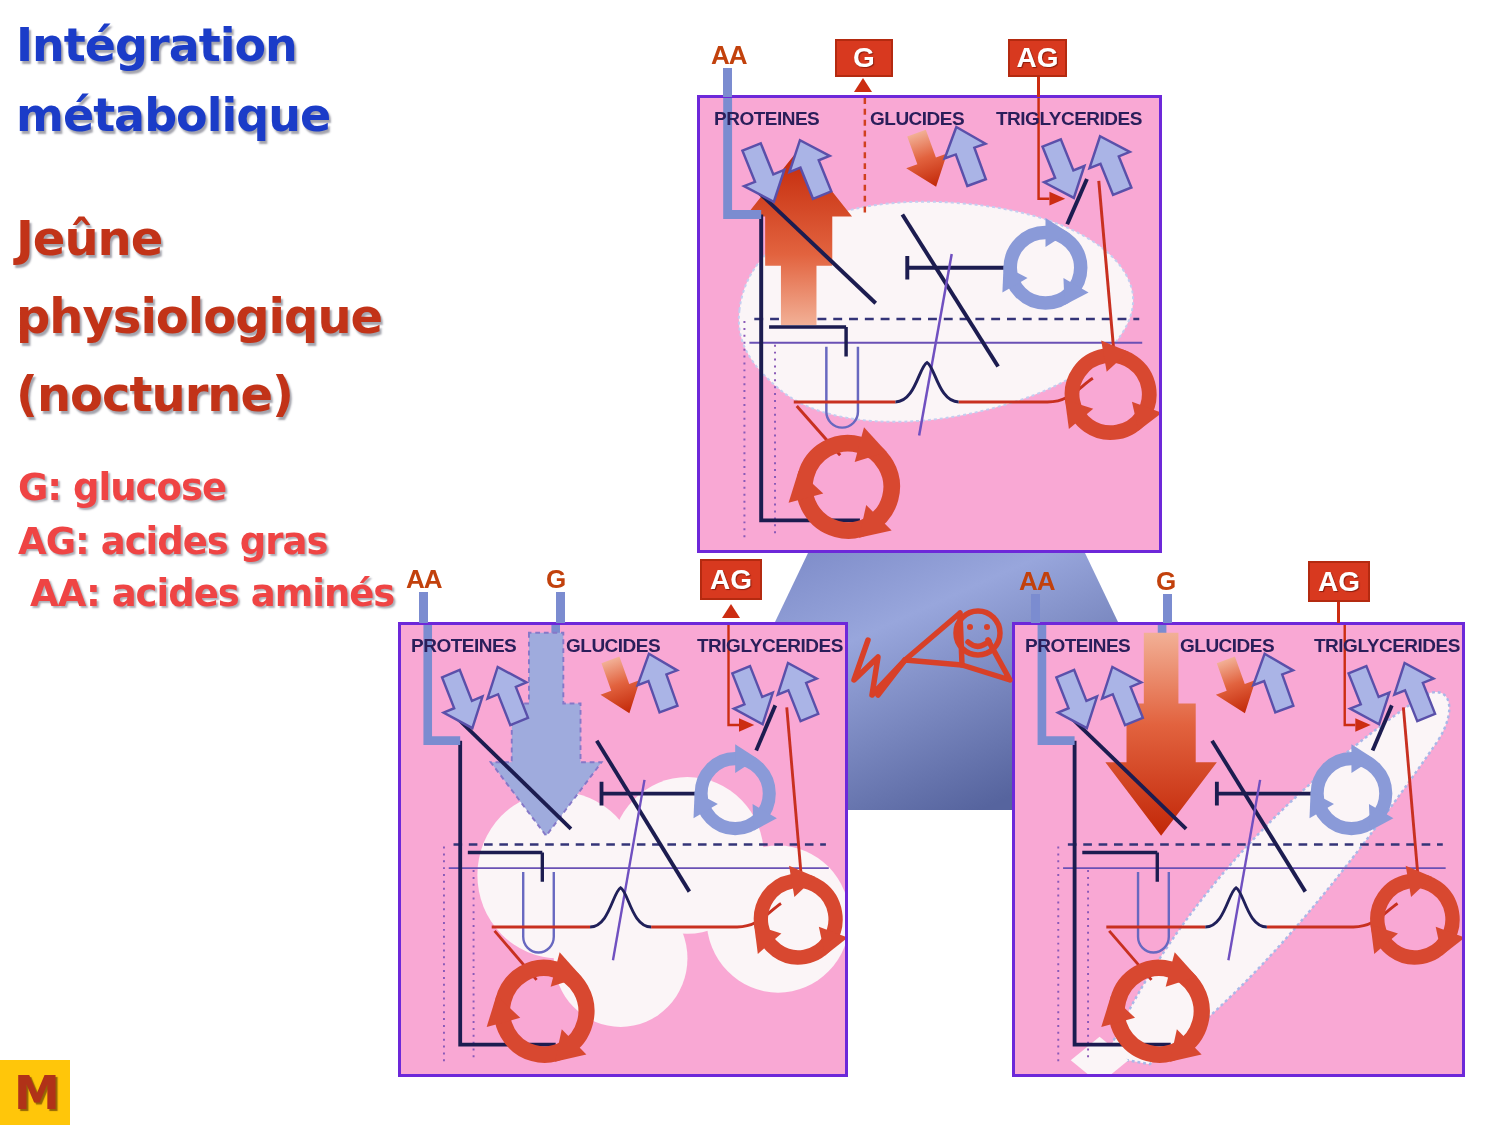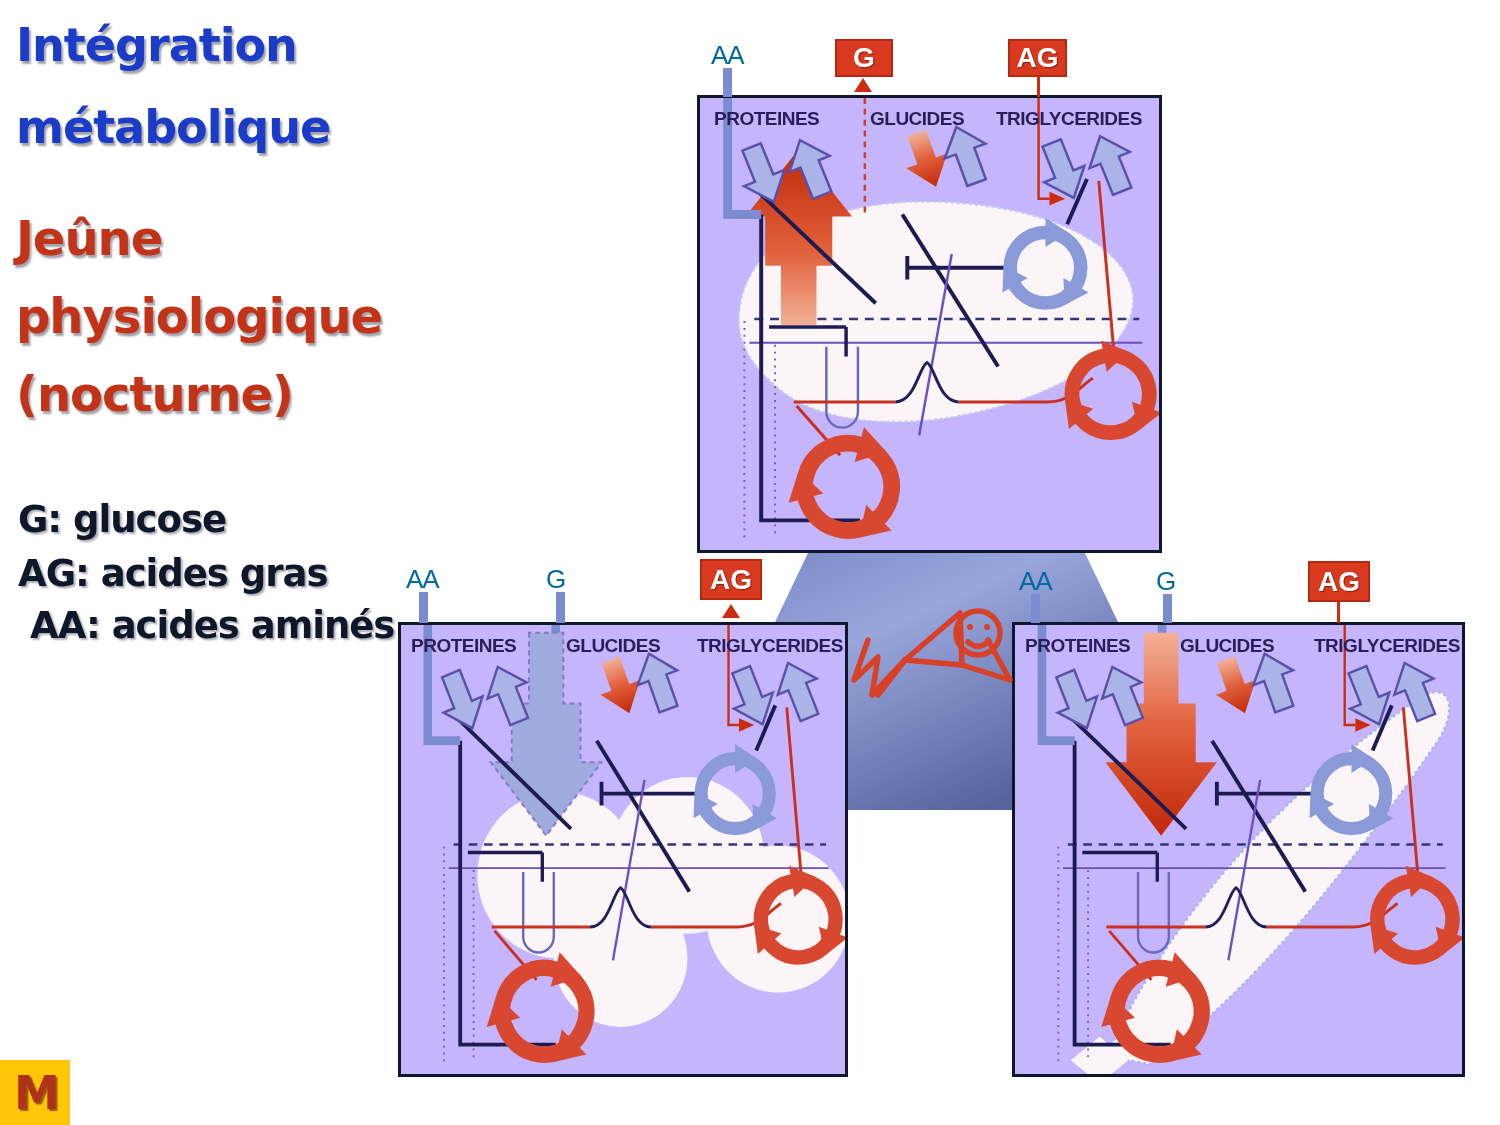--- a/index.html
+++ b/index.html
@@ -3,28 +3,28 @@
 <meta charset="utf-8">
 <style>
   html,body{margin:0;padding:0;background:#ffffff;}
   .slide{position:relative;width:1500px;height:1125px;background:#ffffff;overflow:hidden;
          font-family:"DejaVu Sans", sans-serif;padding-left:25px;}
   .abs{position:absolute;}
   .title-line{color:#1b3cc8;font-size:46px;font-weight:700;letter-spacing:-1px;
               text-shadow:2px 3px 2px rgba(50,50,70,.45);white-space:nowrap;}
   .subtitle-line{color:#c23318;font-size:48px;font-weight:800;letter-spacing:-1px;
               text-shadow:2px 3px 2px rgba(50,50,70,.45);white-space:nowrap;}
-  .legend-line{color:#0f172a;font-size:37px;font-weight:700;letter-spacing:-1px;
-              text-shadow:2px 2px 2px rgba(50,50,70,.4);white-space:nowrap;margin-top:32px;}
-  .panel{position:absolute;background:#c4b5fd;border:3px solid #0f172a;box-sizing:border-box;z-index:2;}
+  .legend-line{color:#ef4444;font-size:37px;font-weight:700;letter-spacing:-1px;
+              text-shadow:2px 2px 2px rgba(50,50,70,.4);white-space:nowrap;}
+  .panel{position:absolute;background:#f9a8d4;border:3px solid #6d28d9;box-sizing:border-box;z-index:2;}
   .panel-art{position:absolute;left:0;top:0;width:100%;height:100%;}
   .col-header{position:absolute;font-family:"Liberation Sans", sans-serif;font-weight:bold;
               font-size:19px;letter-spacing:-0.5px;color:#2a1e5a;white-space:nowrap;z-index:3;}
-  .io-label{position:absolute;font-family:"Liberation Sans", sans-serif;font-weight:normal;
-            font-size:26px;letter-spacing:-1px;color:#0369a1;z-index:5;white-space:nowrap;}
+  .io-label{position:absolute;font-family:"Liberation Sans", sans-serif;font-weight:bold;
+            font-size:26px;letter-spacing:-1px;color:#c2410c;z-index:5;white-space:nowrap;}
   .io-line-blue{position:absolute;width:9px;background:#7b8cd0;z-index:4;}
   .io-line-red{position:absolute;width:3px;background:#cc2d12;z-index:4;}
   .red-box{position:absolute;background:#d8391f;border:2px solid #b42a10;box-sizing:border-box;
            color:#ffffff;font-family:"Liberation Sans", sans-serif;font-weight:bold;font-size:28px;
            display:flex;align-items:center;justify-content:center;z-index:5;
            text-shadow:1px 1px 1px rgba(90,10,0,.6);}
   .up-tri{position:absolute;width:0;height:0;border-left:9px solid transparent;
           border-right:9px solid transparent;border-bottom:14px solid #cc2d12;z-index:4;}
   .funnel-svg{position:absolute;z-index:1;}
   .figure-svg{position:absolute;z-index:6;}
@@ -62,21 +62,21 @@
         <polygon points="0,-48 22,-34 0,-20" fill="currentColor" transform="rotate(240)"></polygon>
       </g>
       <g id="bidi">
         <path d="M-34,-36 h20 v34 h12 l-22,26 l-22,-26 h12 z" fill="#aab4e6" stroke="#5a50aa" stroke-width="2.5"></path>
         <path d="M14,36 h20 v-34 h12 l-22,-26 l-22,26 h12 z" fill="#aab4e6" stroke="#5a50aa" stroke-width="2.5"></path>
       </g>
     </defs>
   </svg>
 
   <div class="abs title-line" style="left:16px;top:18px">Intégration</div>
-  <div class="abs title-line" style="left:16px;top:100px">métabolique</div>
+  <div class="abs title-line" style="left:16px;top:88px">métabolique</div>
 
   <div class="abs subtitle-line" style="left:16px;top:210px">Jeûne</div>
   <div class="abs subtitle-line" style="left:16px;top:366px">(nocturne)</div>
   <div class="abs subtitle-line" style="left:16px;top:288px">physiologique</div>
 
   <div class="abs legend-line" style="left:18px;top:466px">G: glucose</div>
   <div class="abs legend-line" style="left:18px;top:520px">AG: acides gras</div>
   <div class="abs legend-line" style="left:30px;top:572px">AA: acides aminés</div>
 
   <svg class="funnel-svg" style="left:760px;top:548px" width="370" height="270" viewBox="0 0 370 270">

